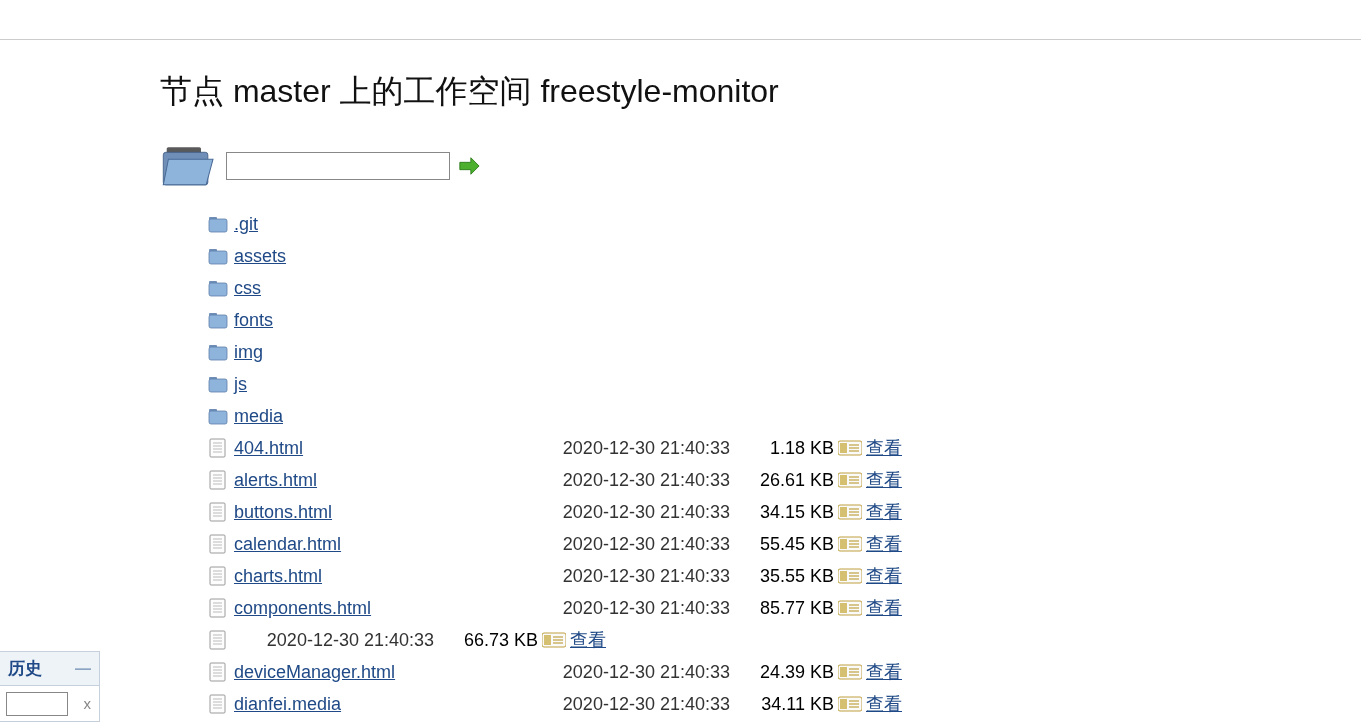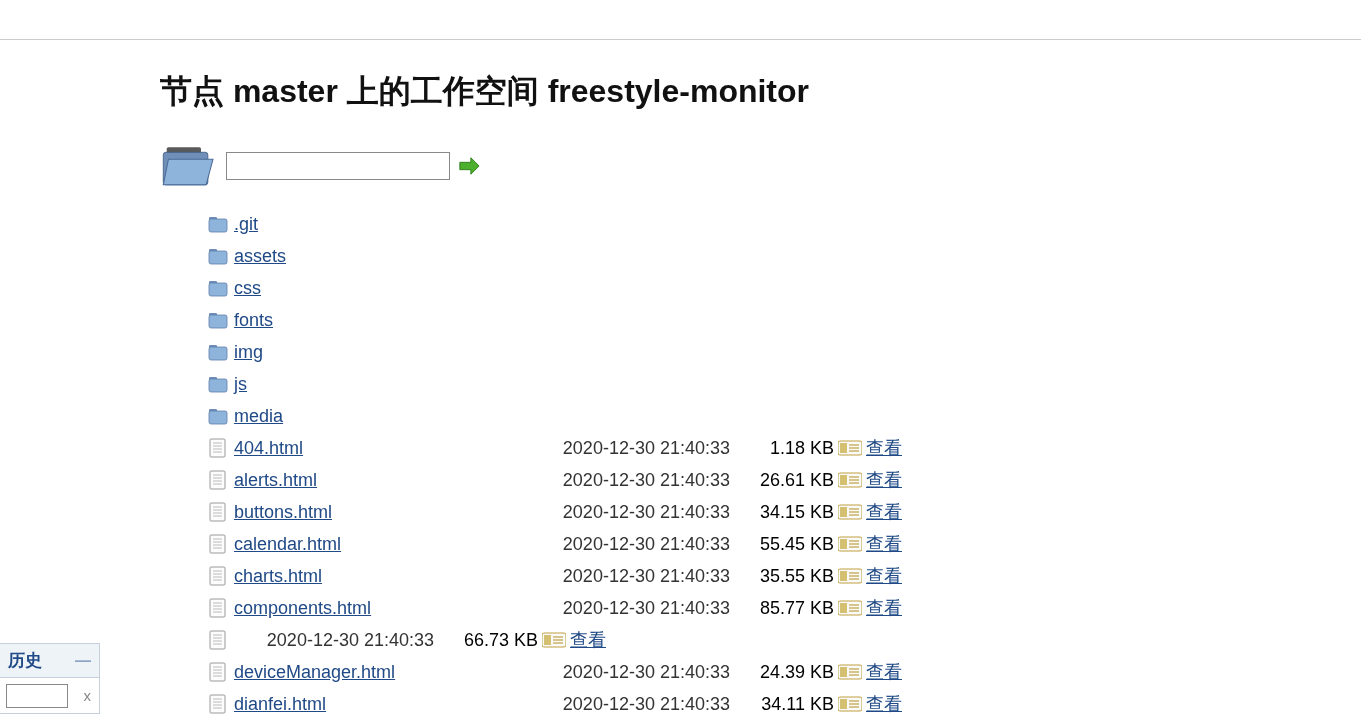--- a/index.html
+++ b/index.html
@@ -16,21 +16,21 @@
   .topbar {
     height: 40px;
     border-bottom: 1px solid #ccc;
     background: #fff;
   }
   .content {
     padding: 30px 0 0 160px;
   }
   h1 {
     font-size: 32px;
-    font-weight: bold;
+    font-weight: normal;
     color: #111;
     margin-bottom: 28px;
   }
   .path-row {
     display: flex;
     align-items: center;
     gap: 8px;
     margin-bottom: 18px;
   }
   .big-folder {
@@ -83,21 +83,21 @@
     padding-left: 2px;
   }
   a.link {
     color: #204a87;
     text-decoration: underline;
   }
   .folder-icon, .file-icon, .view-icon { display: block; }
   .bottom-widget {
     position: absolute;
     left: 0;
-    bottom: 8px;
+    bottom: 0;
     width: 100px;
   }
   .widget-header {
     background: #eef3f8;
     border: 1px solid #c6d0dc;
     border-left: none;
     padding: 5px 8px;
     display: flex;
     justify-content: space-between;
     align-items: center;
@@ -326,21 +326,21 @@
           </svg>
           <a href="#" class="link">查看</a>
         </span>
       </div>
       <div class="row">
         <span class="col-icon">
           <svg class="file-icon" width="20" height="20" viewBox="0 0 20 20">
             <use href="#svg-file"></use>
           </svg>
         </span>
-        <span class="col-name"><a href="#" class="link">dianfei.html</a></span>
+        <span class="col-name"><a href="#" class="link">dianfei.media</a></span>
         <span class="col-date">2020-12-30 21:40:33</span>
         <span class="col-size">34.11 KB</span>
         <span class="col-view">
           <svg class="view-icon" width="24" height="18" viewBox="0 0 24 18">
             <use href="#svg-view"></use>
           </svg>
           <a href="#" class="link">查看</a>
         </span>
       </div>
     </div>

